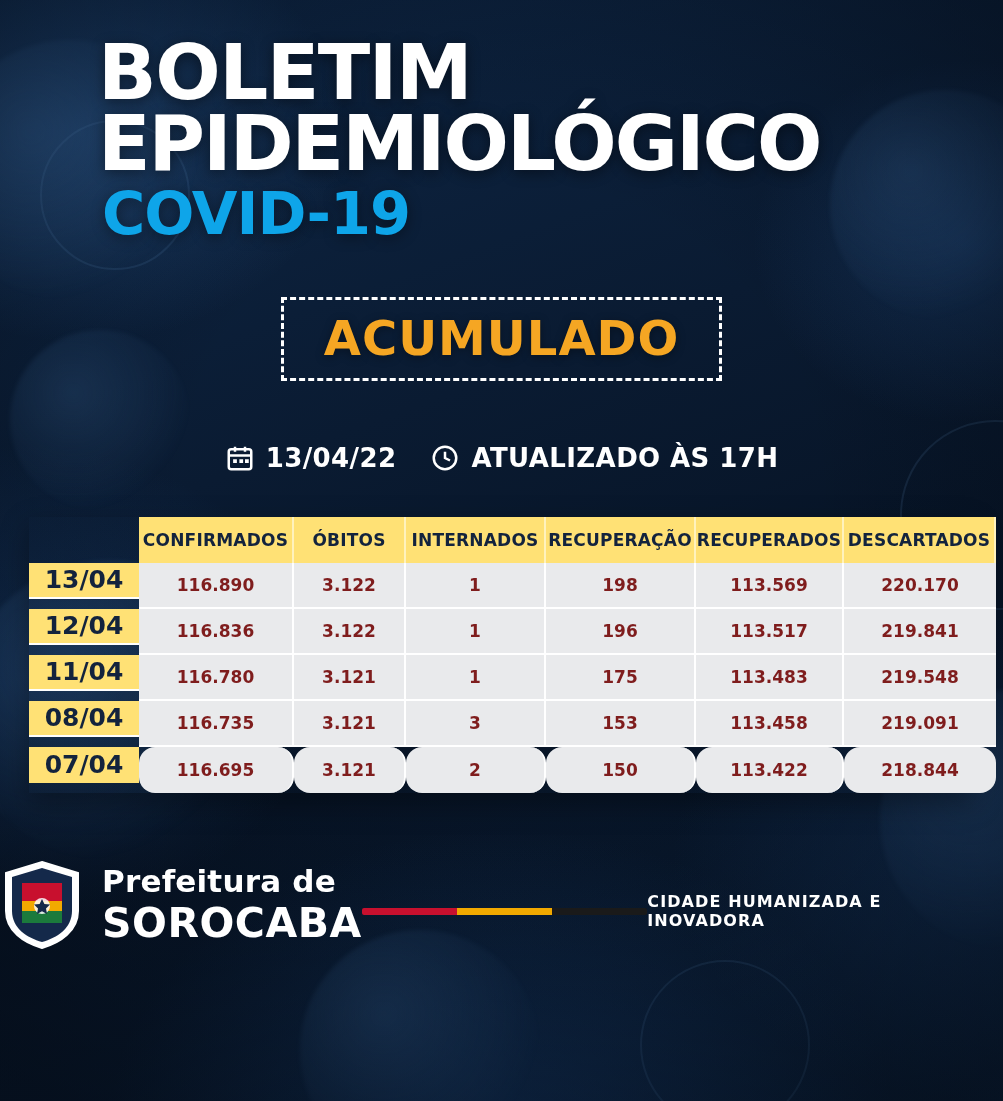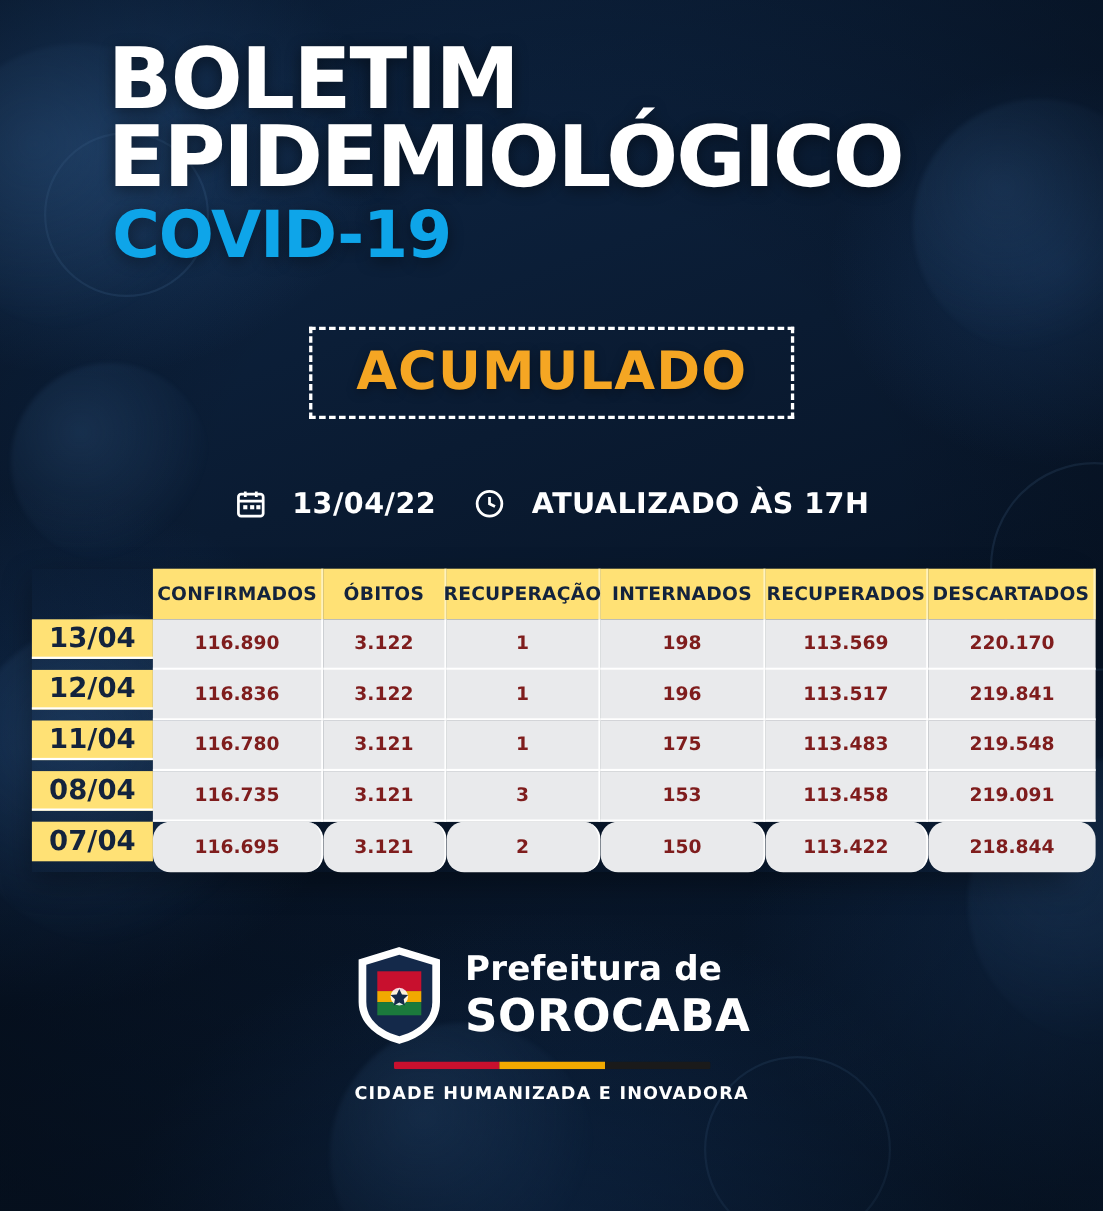--- a/index.html
+++ b/index.html
@@ -98,21 +98,21 @@
     display: flex;
     justify-content: center;
     align-items: center;
     gap: 34px;
     margin-top: 62px;
     color: #ffffff;
   }
   .meta-item {
     display: flex;
     align-items: flex-end;
-    gap: 23px;
+    gap: 11px;
     font-size: 26px;
     font-weight: 700;
     font-family: "DejaVu Sans", sans-serif;
     letter-spacing: 0.4px;
   }
   .meta-item svg { display: block; }
 
   
   .table-wrap {
     margin: 44px auto 0;
@@ -159,21 +159,21 @@
     border-bottom: 2px solid #ffffff;
     border-right: 2px solid #ffffff;
   }
   .val.lastcol { border-right: none; }
   .val.last { border-bottom: none; border-radius: 16px; }
 
   
   .footer {
     margin-top: 66px;
     display: flex;
-    flex-direction: column;
+    flex-direction: row;
     align-items: center;
   }
   .logo-row {
     display: flex;
     align-items: center;
     gap: 18px;
   }
   .crest { width: 84px; height: 92px; }
   .logo-text { color: #ffffff; font-family: "DejaVu Sans", sans-serif; line-height: 1; }
   .logo-text .l1 { font-size: 31px; font-weight: 700; letter-spacing: 0.2px; }
@@ -250,22 +250,22 @@
       </span>
       <span>ATUALIZADO ÀS 17H</span>
     </div>
   </div>
 
   <div class="table-wrap">
 
     <div class="cell hdr-blank"></div>
     <div class="cell hdr">CONFIRMADOS</div>
     <div class="cell hdr">ÓBITOS</div>
+    <div class="cell hdr">INTERNADOS</div>
     <div class="cell hdr">RECUPERAÇÃO</div>
-    <div class="cell hdr">INTERNADOS</div>
     <div class="cell hdr">RECUPERADOS</div>
     <div class="cell hdr">DESCARTADOS</div>
 
     <div class="cell daycell">13/04</div>
     <div class="cell val">116.890</div>
     <div class="cell val">3.122</div>
     <div class="cell val">1</div>
     <div class="cell val">198</div>
     <div class="cell val">113.569</div>
     <div class="cell val lastcol">220.170</div>

